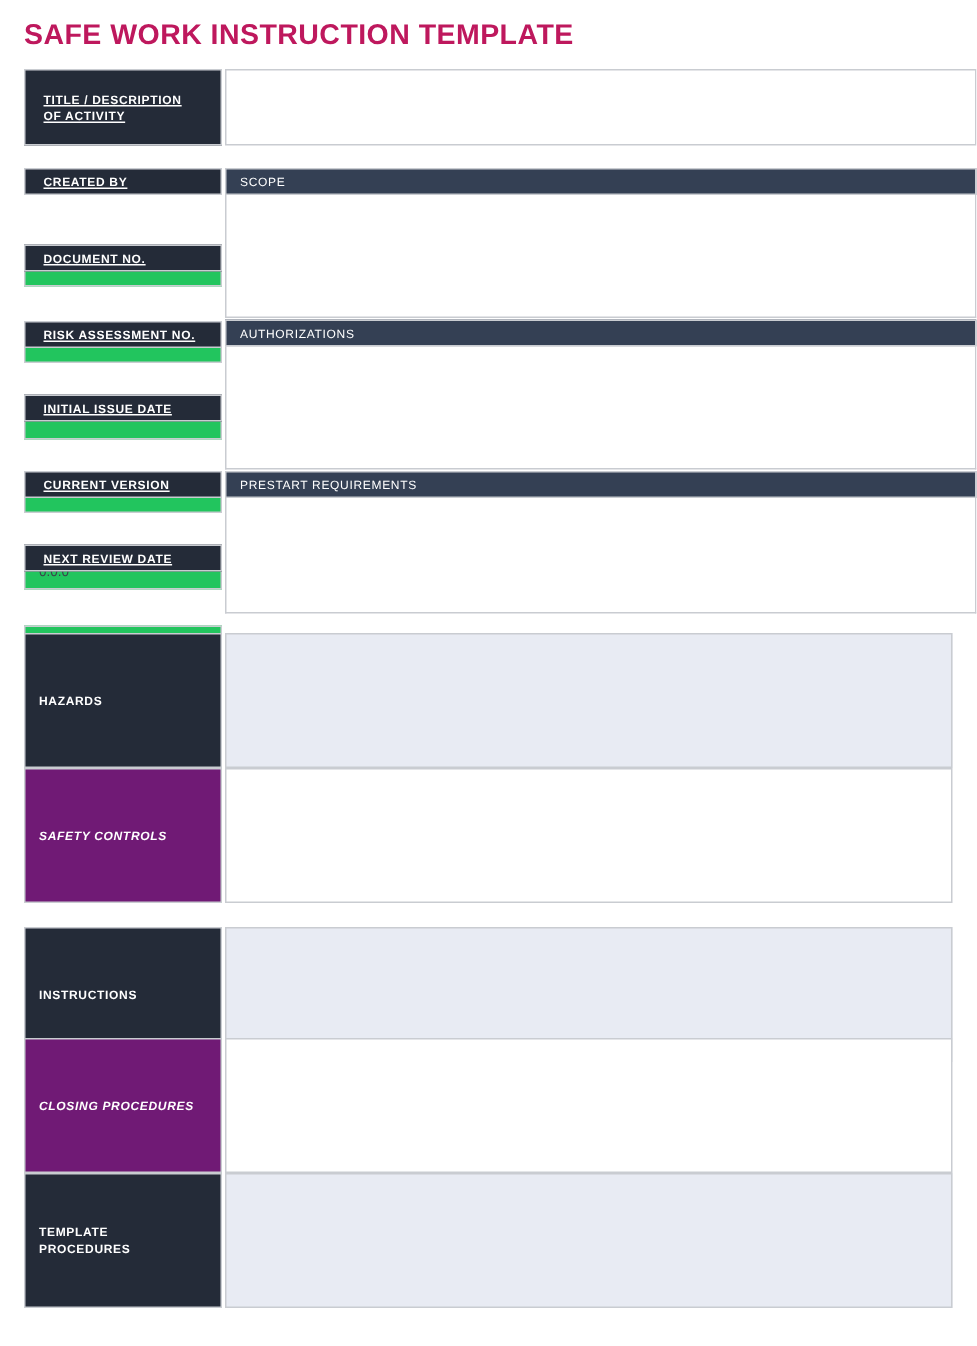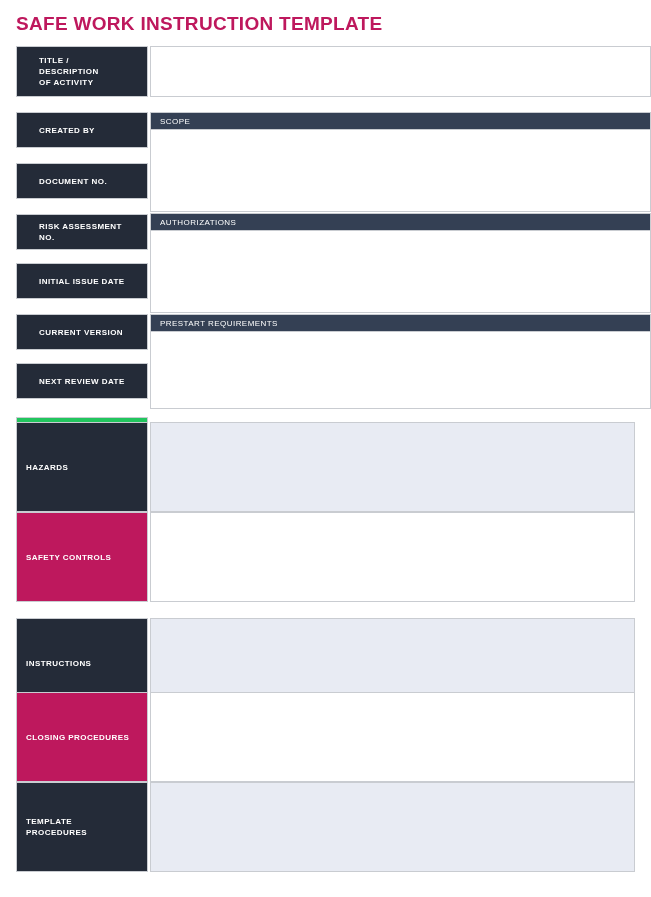--- a/index.html
+++ b/index.html
@@ -41,21 +41,21 @@
     color: #ffffff;
     font-size: 8px;
     font-weight: bold;
     letter-spacing: 0.45px;
     line-height: 11px;
     box-sizing: border-box;
     display: flex;
     align-items: center;
     border: 1px solid #c9ccd1;
   }
-  .lbl-pad { padding: 0 22px; }
+  .lbl-pad { padding: 0 12px; text-decoration: underline; }
 
   .field {
     background: #22c55e;
     border: 1px solid #c9ccd1;
     box-sizing: border-box;
     display: flex;
     align-items: center;
     padding: 0 9px;
     font-size: 9px;
     color: #3b414c;
@@ -82,21 +82,21 @@
 
   
   .meta { position: absolute; left: 16px; top: 112px; }
 
   .meta .lbl,
   .meta .field {
     position: absolute;
     left: 0;
     width: 132px;
   }
-  .meta .lbl { height: 36px; }
+  .meta .lbl { height: 18px; }
   .meta .field { height: 25px; }
 
   .meta .rbox {
     position: absolute;
     left: 134px;
     width: 501px;
   }
   .meta .rhead {
     background: #344054;
     color: #ffffff;
@@ -139,21 +139,21 @@
     line-height: 11px;
     border: 1px solid #c9ccd1;
   }
   .block .bbody {
     position: absolute; left: 134px; top: 0;
     width: 485px; height: 90px;
     box-sizing: border-box;
     border: 1px solid #c9ccd1;
   }
   .dark  { background: #242b38; }
-  .slate { background: #be185d; }
+  .slate { background: #701a75; font-style: italic; }
   .tint  { background: #e8ebf3; }
   .white { background: #ffffff; }
 </style>
 </head>
 <body>
 
 <div class="page">
 
   <div class="doc-title">SAFE WORK INSTRUCTION TEMPLATE</div>
 

